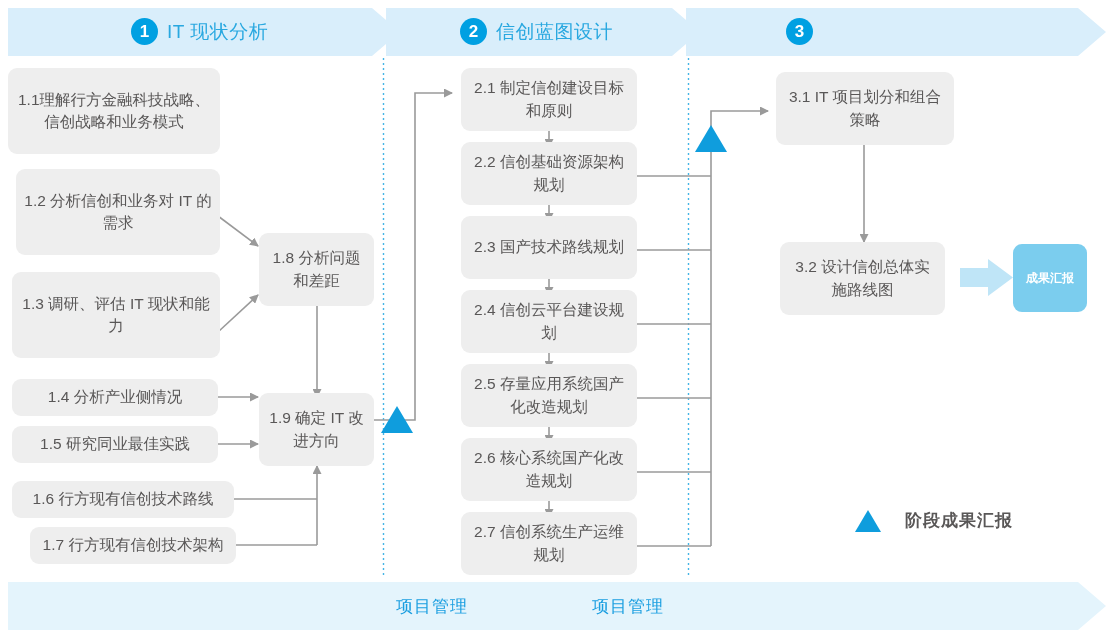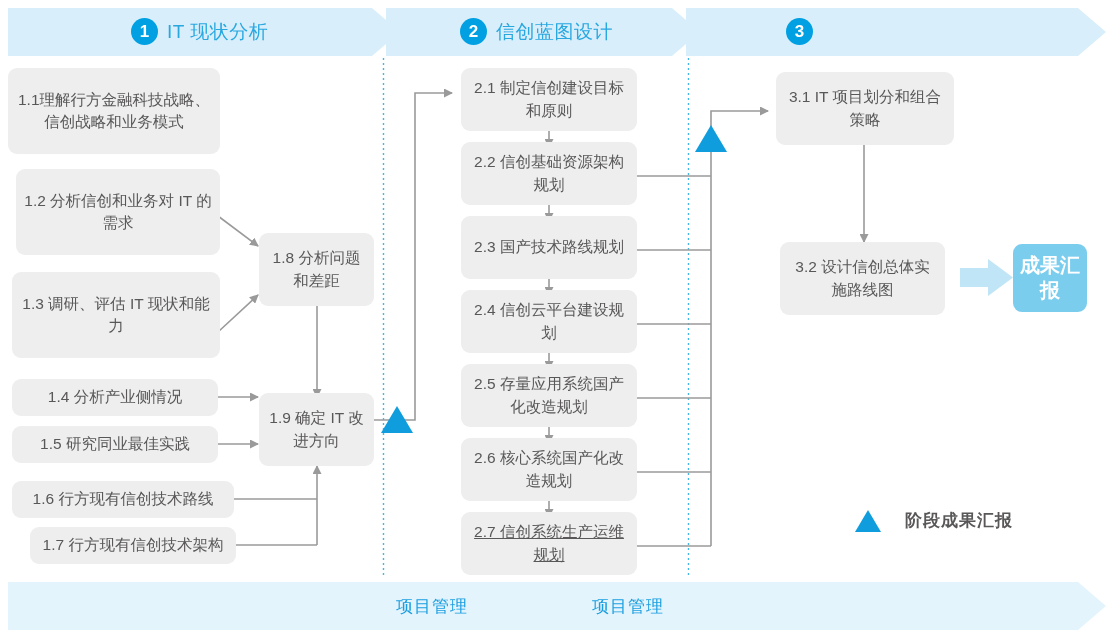--- a/index.html
+++ b/index.html
@@ -59,21 +59,21 @@
     padding:4px 8px;
     box-sizing:border-box;
     z-index:4;
   }
   
   .result-badge{
     position:absolute;
     background:#7bcdee;
     border-radius:9px;
     color:#ffffff;
-    font-size:20px;
+    font-size:12px;
     font-weight:bold;
     line-height:1.25;
     display:flex;
     align-items:center;
     justify-content:center;
     text-align:center;
     z-index:5;
   }
   
   .legend{
@@ -216,21 +216,21 @@
   <div class="box" style="left:461px; top:142px; width:176px; height:63px;">2.2 信创基础资源架构规划</div>
 
   <div class="box" style="left:461px; top:216px; width:176px; height:63px;">2.3 国产技术路线规划</div>
 
   <div class="box" style="left:461px; top:290px; width:176px; height:63px;">2.4 信创云平台建设规划</div>
 
   <div class="box" style="left:461px; top:364px; width:176px; height:63px;">2.5 存量应用系统国产化改造规划</div>
 
   <div class="box" style="left:461px; top:438px; width:176px; height:63px;">2.6 核心系统国产化改造规划</div>
 
-  <div class="box" style="left:461px; top:512px; width:176px; height:63px;text-decoration:underline;">2.7 信创系统生产运维规划</div>
+  <div class="box" style="left:461px; top:512px; width:176px; height:63px;">2.7 信创系统生产运维规划</div>
 
   <div class="box" style="left:776px; top:72px; width:178px; height:73px;">3.1 IT 项目划分和组合策略</div>
 
   <div class="box" style="left:780px; top:242px; width:165px; height:73px;text-align:center;">3.2 设计信创总体实施路线图</div>
 
   <div class="result-badge" style="left:1013px; top:244px; width:74px; height:68px;">成果汇报</div>
 
   <div class="legend" style="left:855px; top:509px;">
     <div class="legend-tri"></div>
     <div class="legend-text">阶段成果汇报</div>

